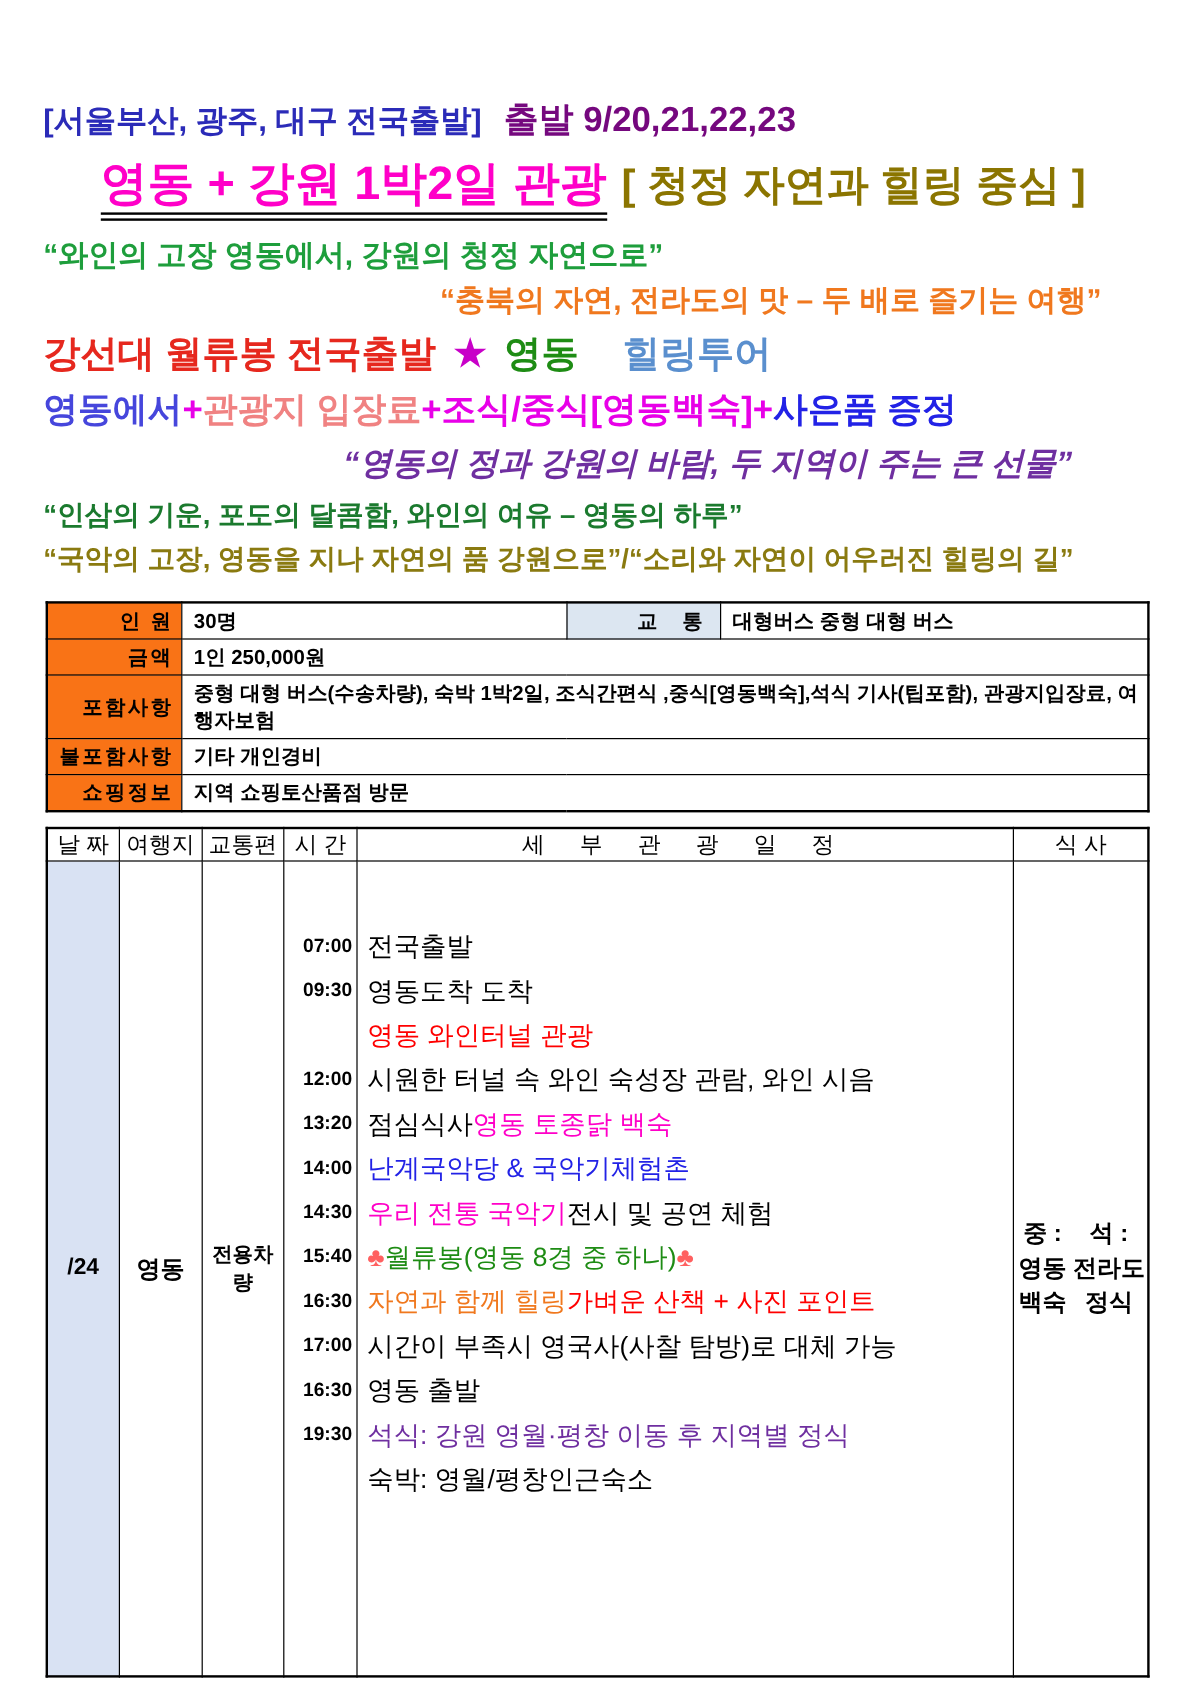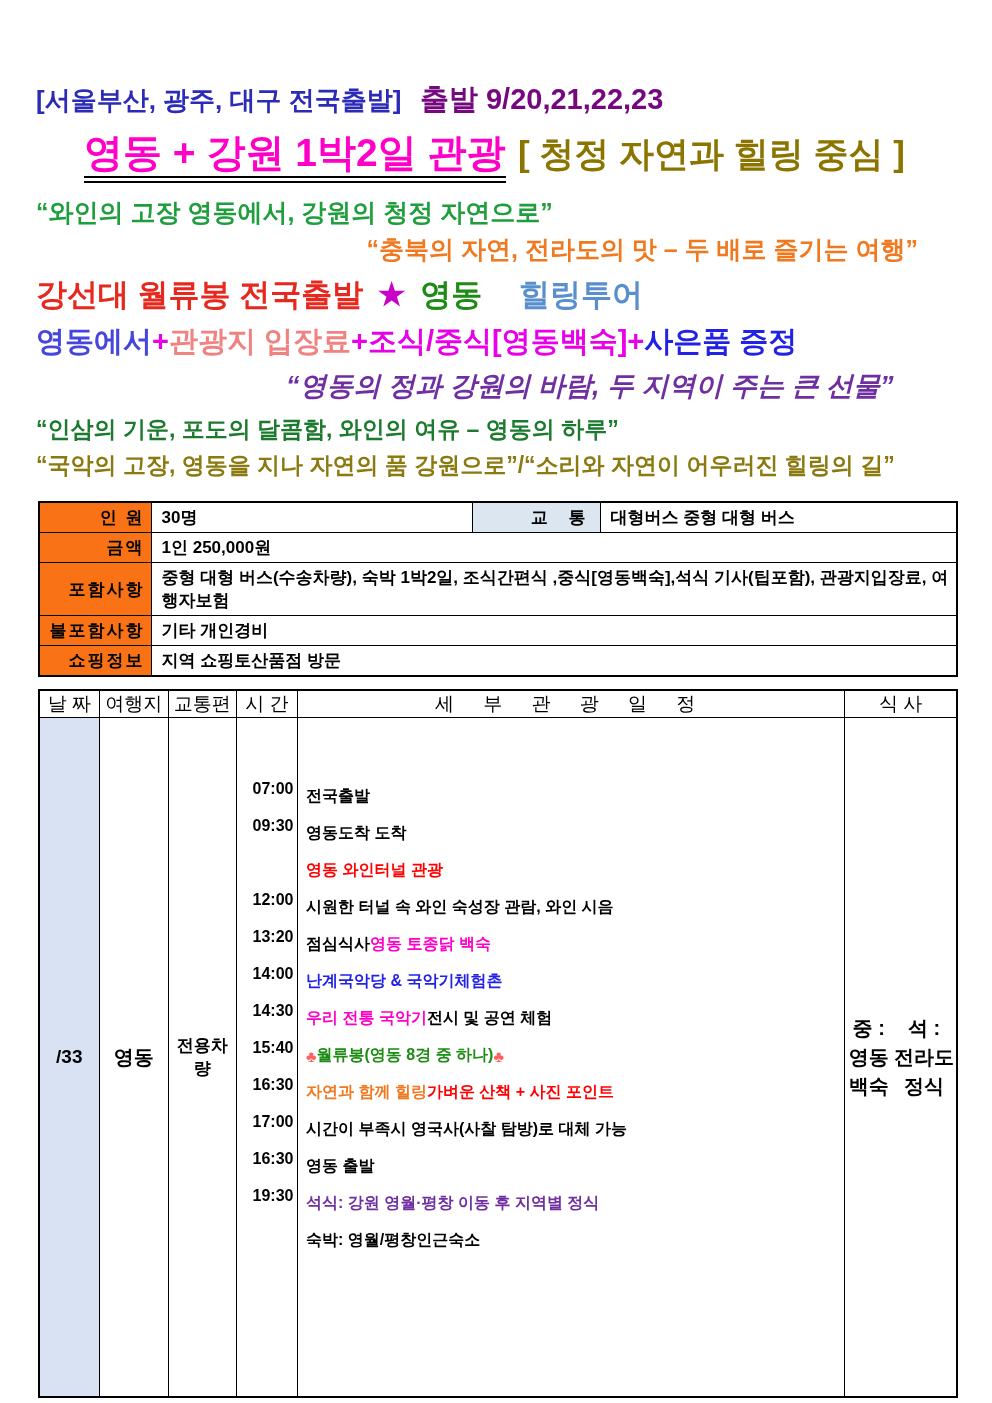--- a/index.html
+++ b/index.html
@@ -39,21 +39,21 @@
   .sched th.wide { letter-spacing:12px; }
   .sched td { border:1px solid #000; vertical-align:middle; }
   .cell-date { width:60px; background:#D9E2F3; text-align:center; font-weight:bold; font-size:19px; }
   .cell-dest { width:69px; text-align:center; font-weight:bold; font-size:20px; }
   .cell-trans { width:68px; text-align:center; font-weight:bold; font-size:17px; }
   .cell-times { width:61px; vertical-align:top;padding-left:12px; }
   .cell-lines { width:546px; vertical-align:top; }
   .cell-meal { width:112px; }
   .col-pad { padding-top:52px; height:678px; }
   .trow { height:37px; display:flex; align-items:center; justify-content:center; font-weight:bold; font-size:16px; }
-  .crow { height:37px; display:flex; align-items:flex-end; padding-left:8px; font-weight:bold; font-size:16px; white-space:nowrap; }
+  .crow { height:37px; display:flex; align-items:center; padding-left:8px; font-weight:normal; font-size:22px; white-space:nowrap; }
   .meal-box { display:flex; justify-content:center; align-items:center; height:678px; }
   .meal { text-align:center; font-weight:bold; font-size:20px; line-height:1.45; }
 </style>
 </head>
 <body>
 
 <div class="page">
 
   <div class="hdr">
     <div class="l1">
@@ -111,21 +111,21 @@
     <tbody>
         <tr>
       <th>날 짜</th>
       <th>여행지</th>
       <th>교통편</th>
       <th>시 간</th>
       <th class="wide">세 부 관 광 일 정</th>
       <th>식 사</th>
     </tr>
     <tr>
-      <td class="cell-date">/33</td>
+      <td class="cell-date">/24</td>
       <td class="cell-dest">영동</td>
       <td class="cell-trans">전용차량</td>
       <td class="cell-times">
             <div class="col-pad">
               <div class="trow">07:00</div>
               <div class="trow">09:30</div>
               <div class="trow"></div>
               <div class="trow">12:00</div>
               <div class="trow">13:20</div>
               <div class="trow">14:00</div>

